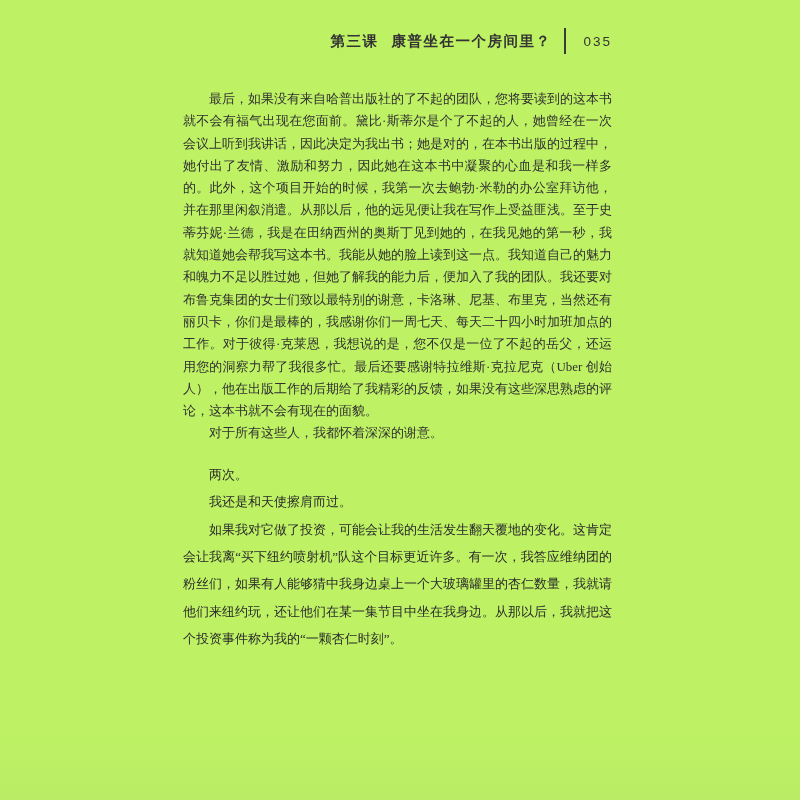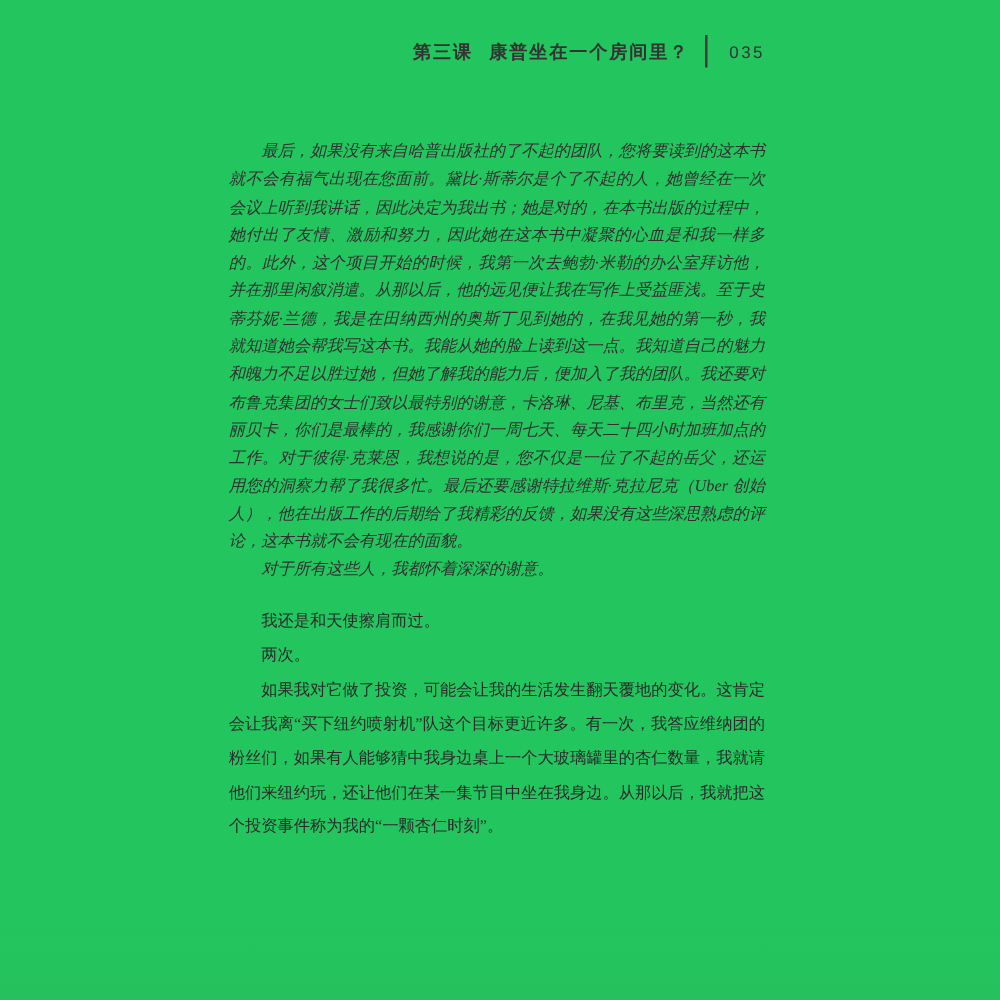--- a/index.html
+++ b/index.html
@@ -4,21 +4,21 @@
 <style>
   html, body { margin: 0; padding: 0; }
   body {
     width: 800px; height: 800px;
     background: #ffffff;
     font-family: "Liberation Serif", "DejaVu Serif", serif;
   }
   .page {
     position: relative;
     width: 800px; height: 800px;
-    background: #22c55e;
+    background: #bef264;
     overflow: hidden;
   }
   
   .page::after {
     content: "";
     position: absolute; left: 0; right: 0; bottom: 0; height: 70px;
     background: linear-gradient(to bottom, rgba(120,115,105,0) 0%, rgba(120,115,105,0.05) 100%);
     pointer-events: none;
   }
 
@@ -58,22 +58,21 @@
   }
   .text-column p {
     margin: 0;
     text-indent: 2em;
     font-size: 13px;
   }
   .para-intro {
     line-height: 24.5px;
   }
   .quote-block {
-    margin-top: 26px;
-    font-style: italic;
+    margin-top: 4px;
     color: #303030;
   }
   .quote-block p {
     line-height: 22.3px;
   }
   .closing-block {
     margin-top: 16px;
   }
   .closing-block p {
     line-height: 27.4px;
@@ -93,20 +92,20 @@
 
   <main class="text-column">
 
 
     <section class="quote-block">
       <p>最后，如果没有来自哈普出版社的了不起的团队，您将要读到的这本书就不会有福气出现在您面前。黛比·斯蒂尔是个了不起的人，她曾经在一次会议上听到我讲话，因此决定为我出书；她是对的，在本书出版的过程中，她付出了友情、激励和努力，因此她在这本书中凝聚的心血是和我一样多的。此外，这个项目开始的时候，我第一次去鲍勃·米勒的办公室拜访他，并在那里闲叙消遣。从那以后，他的远见便让我在写作上受益匪浅。至于史蒂芬妮·兰德，我是在田纳西州的奥斯丁见到她的，在我见她的第一秒，我就知道她会帮我写这本书。我能从她的脸上读到这一点。我知道自己的魅力和魄力不足以胜过她，但她了解我的能力后，便加入了我的团队。我还要对布鲁克集团的女士们致以最特别的谢意，卡洛琳、尼基、布里克，当然还有丽贝卡，你们是最棒的，我感谢你们一周七天、每天二十四小时加班加点的工作。对于彼得·克莱恩，我想说的是，您不仅是一位了不起的岳父，还运用您的洞察力帮了我很多忙。最后还要感谢特拉维斯·克拉尼克（Uber 创始人），他在出版工作的后期给了我精彩的反馈，如果没有这些深思熟虑的评论，这本书就不会有现在的面貌。</p>
       <p>对于所有这些人，我都怀着深深的谢意。</p>
     </section>
 
     <section class="closing-block">
+      <p>两次。</p>
       <p>我还是和天使擦肩而过。</p>
-      <p>两次。</p>
       <p>如果我对它做了投资，可能会让我的生活发生翻天覆地的变化。这肯定会让我离“买下纽约喷射机”队这个目标更近许多。有一次，我答应维纳团的粉丝们，如果有人能够猜中我身边桌上一个大玻璃罐里的杏仁数量，我就请他们来纽约玩，还让他们在某一集节目中坐在我身边。从那以后，我就把这个投资事件称为我的“一颗杏仁时刻”。</p>
     </section>
 
   </main>
 
 </div>
 
 </body></html>

